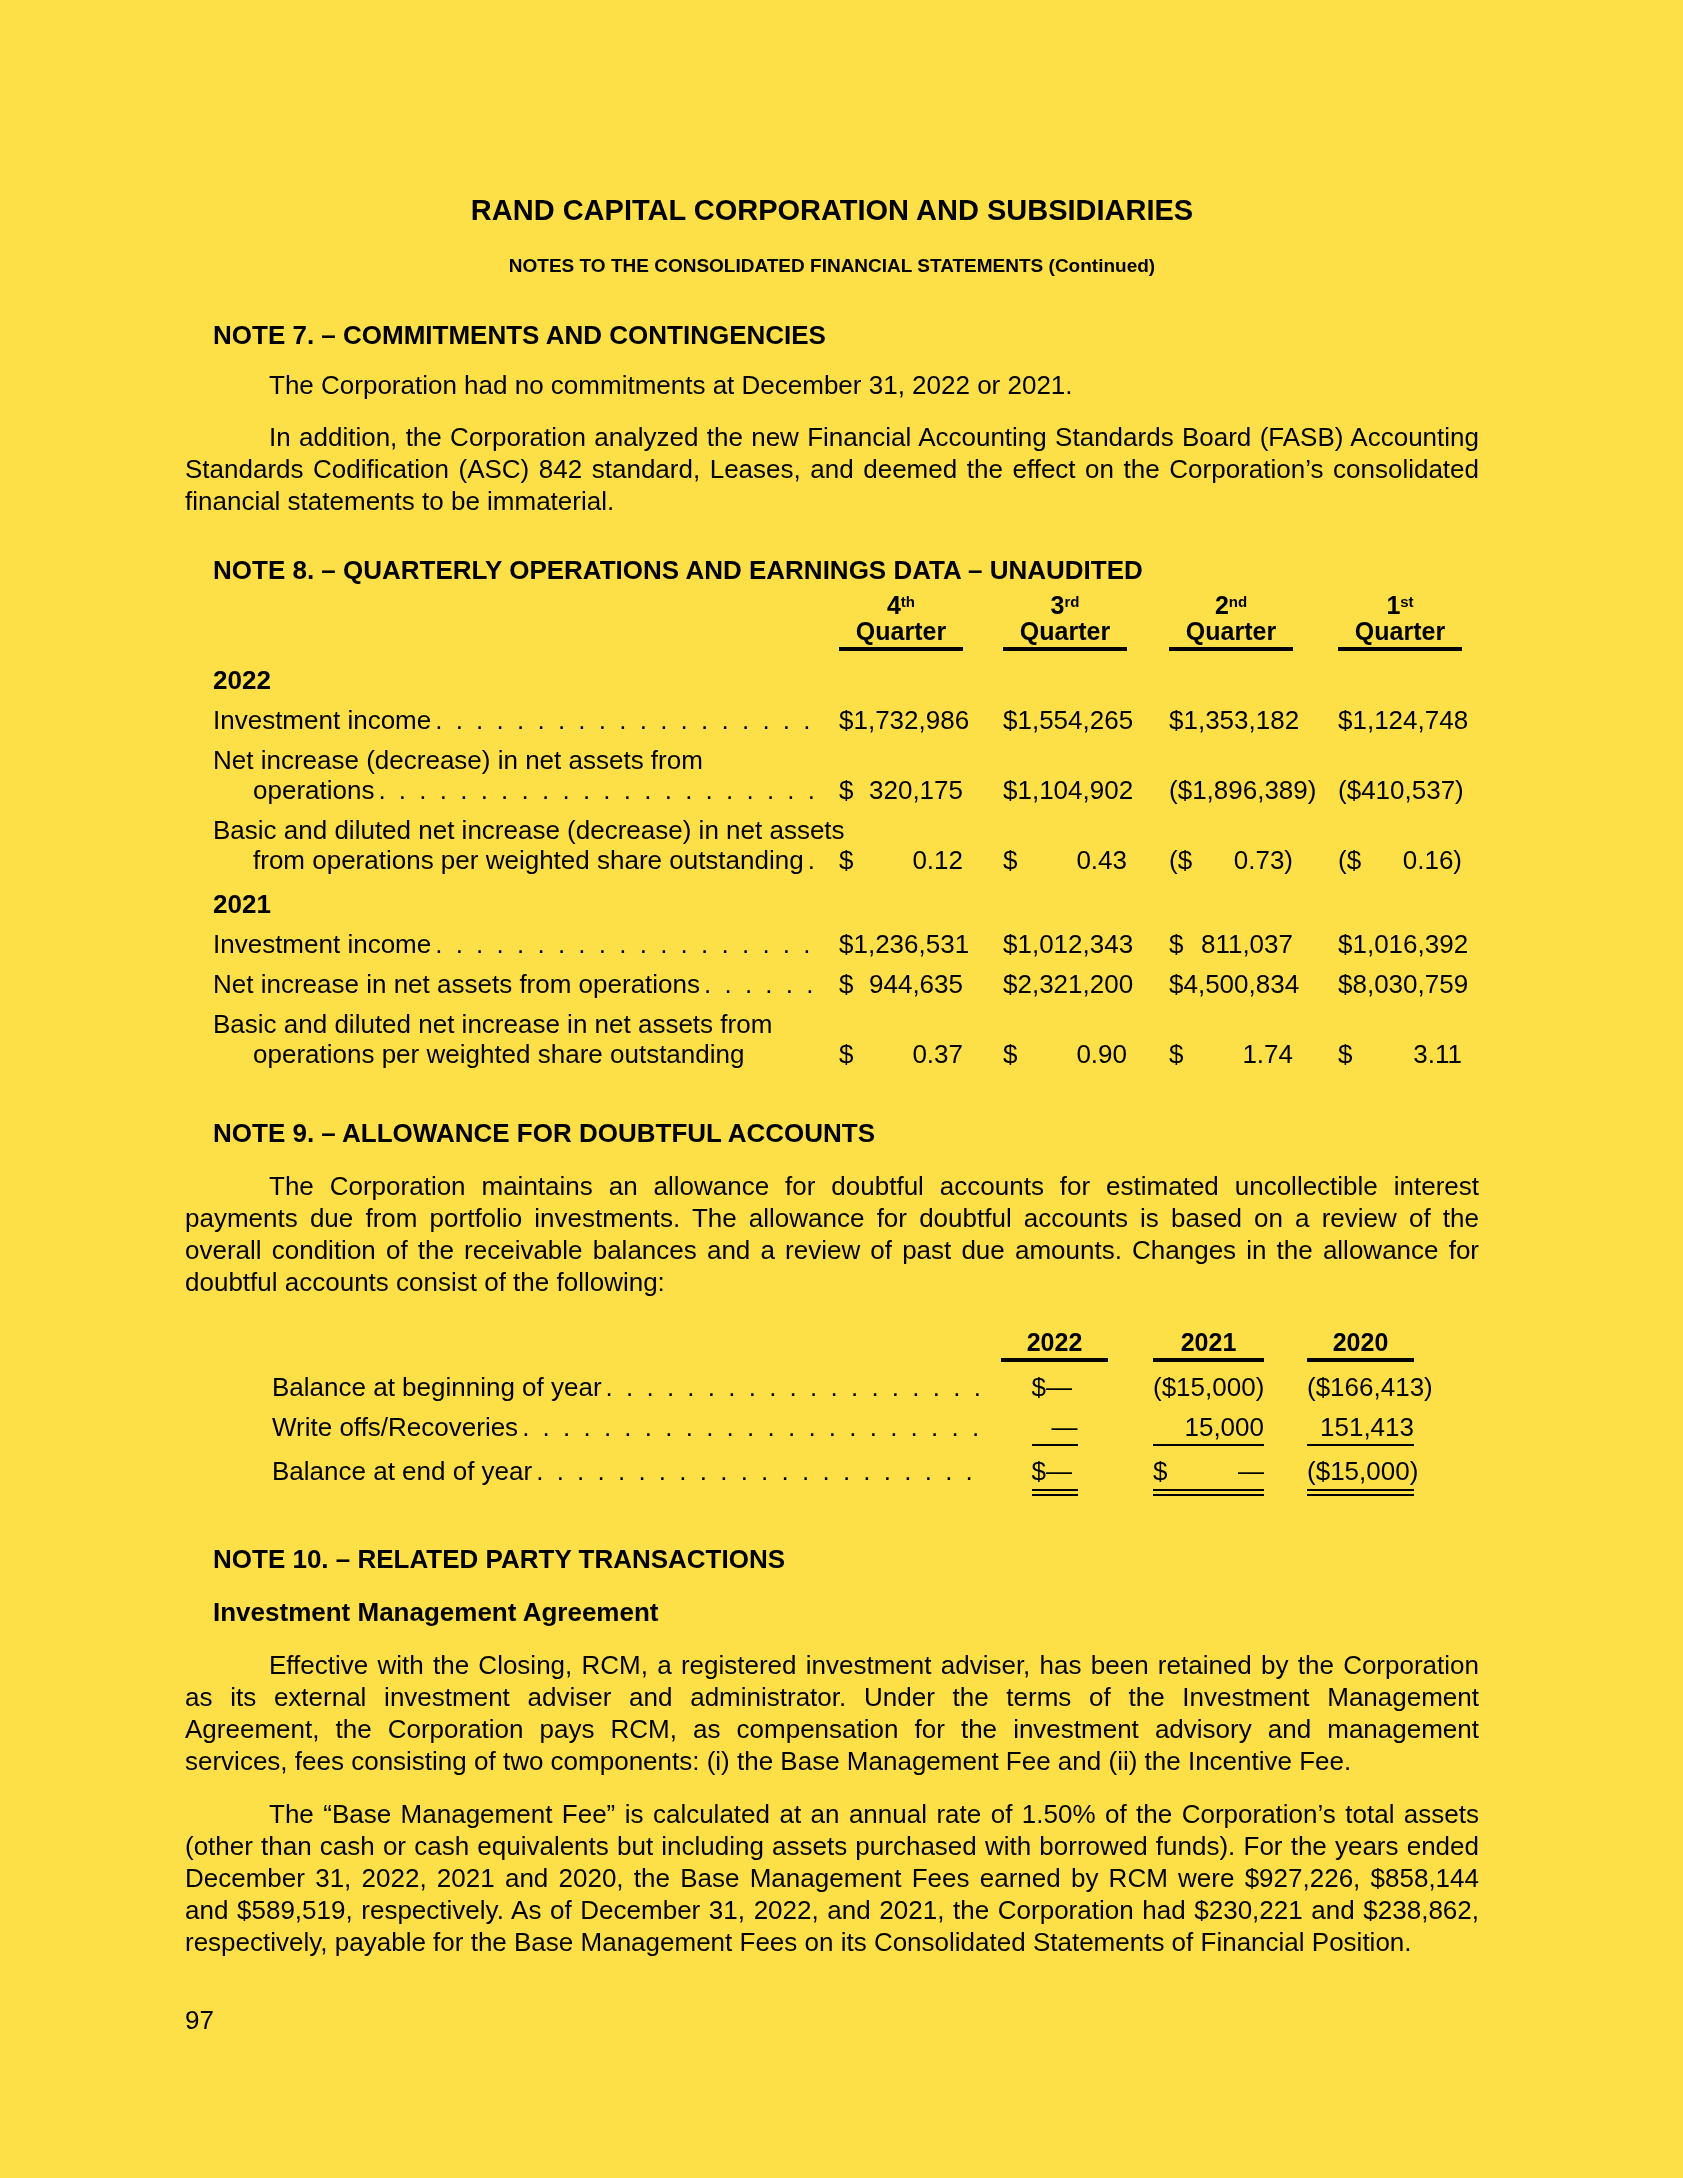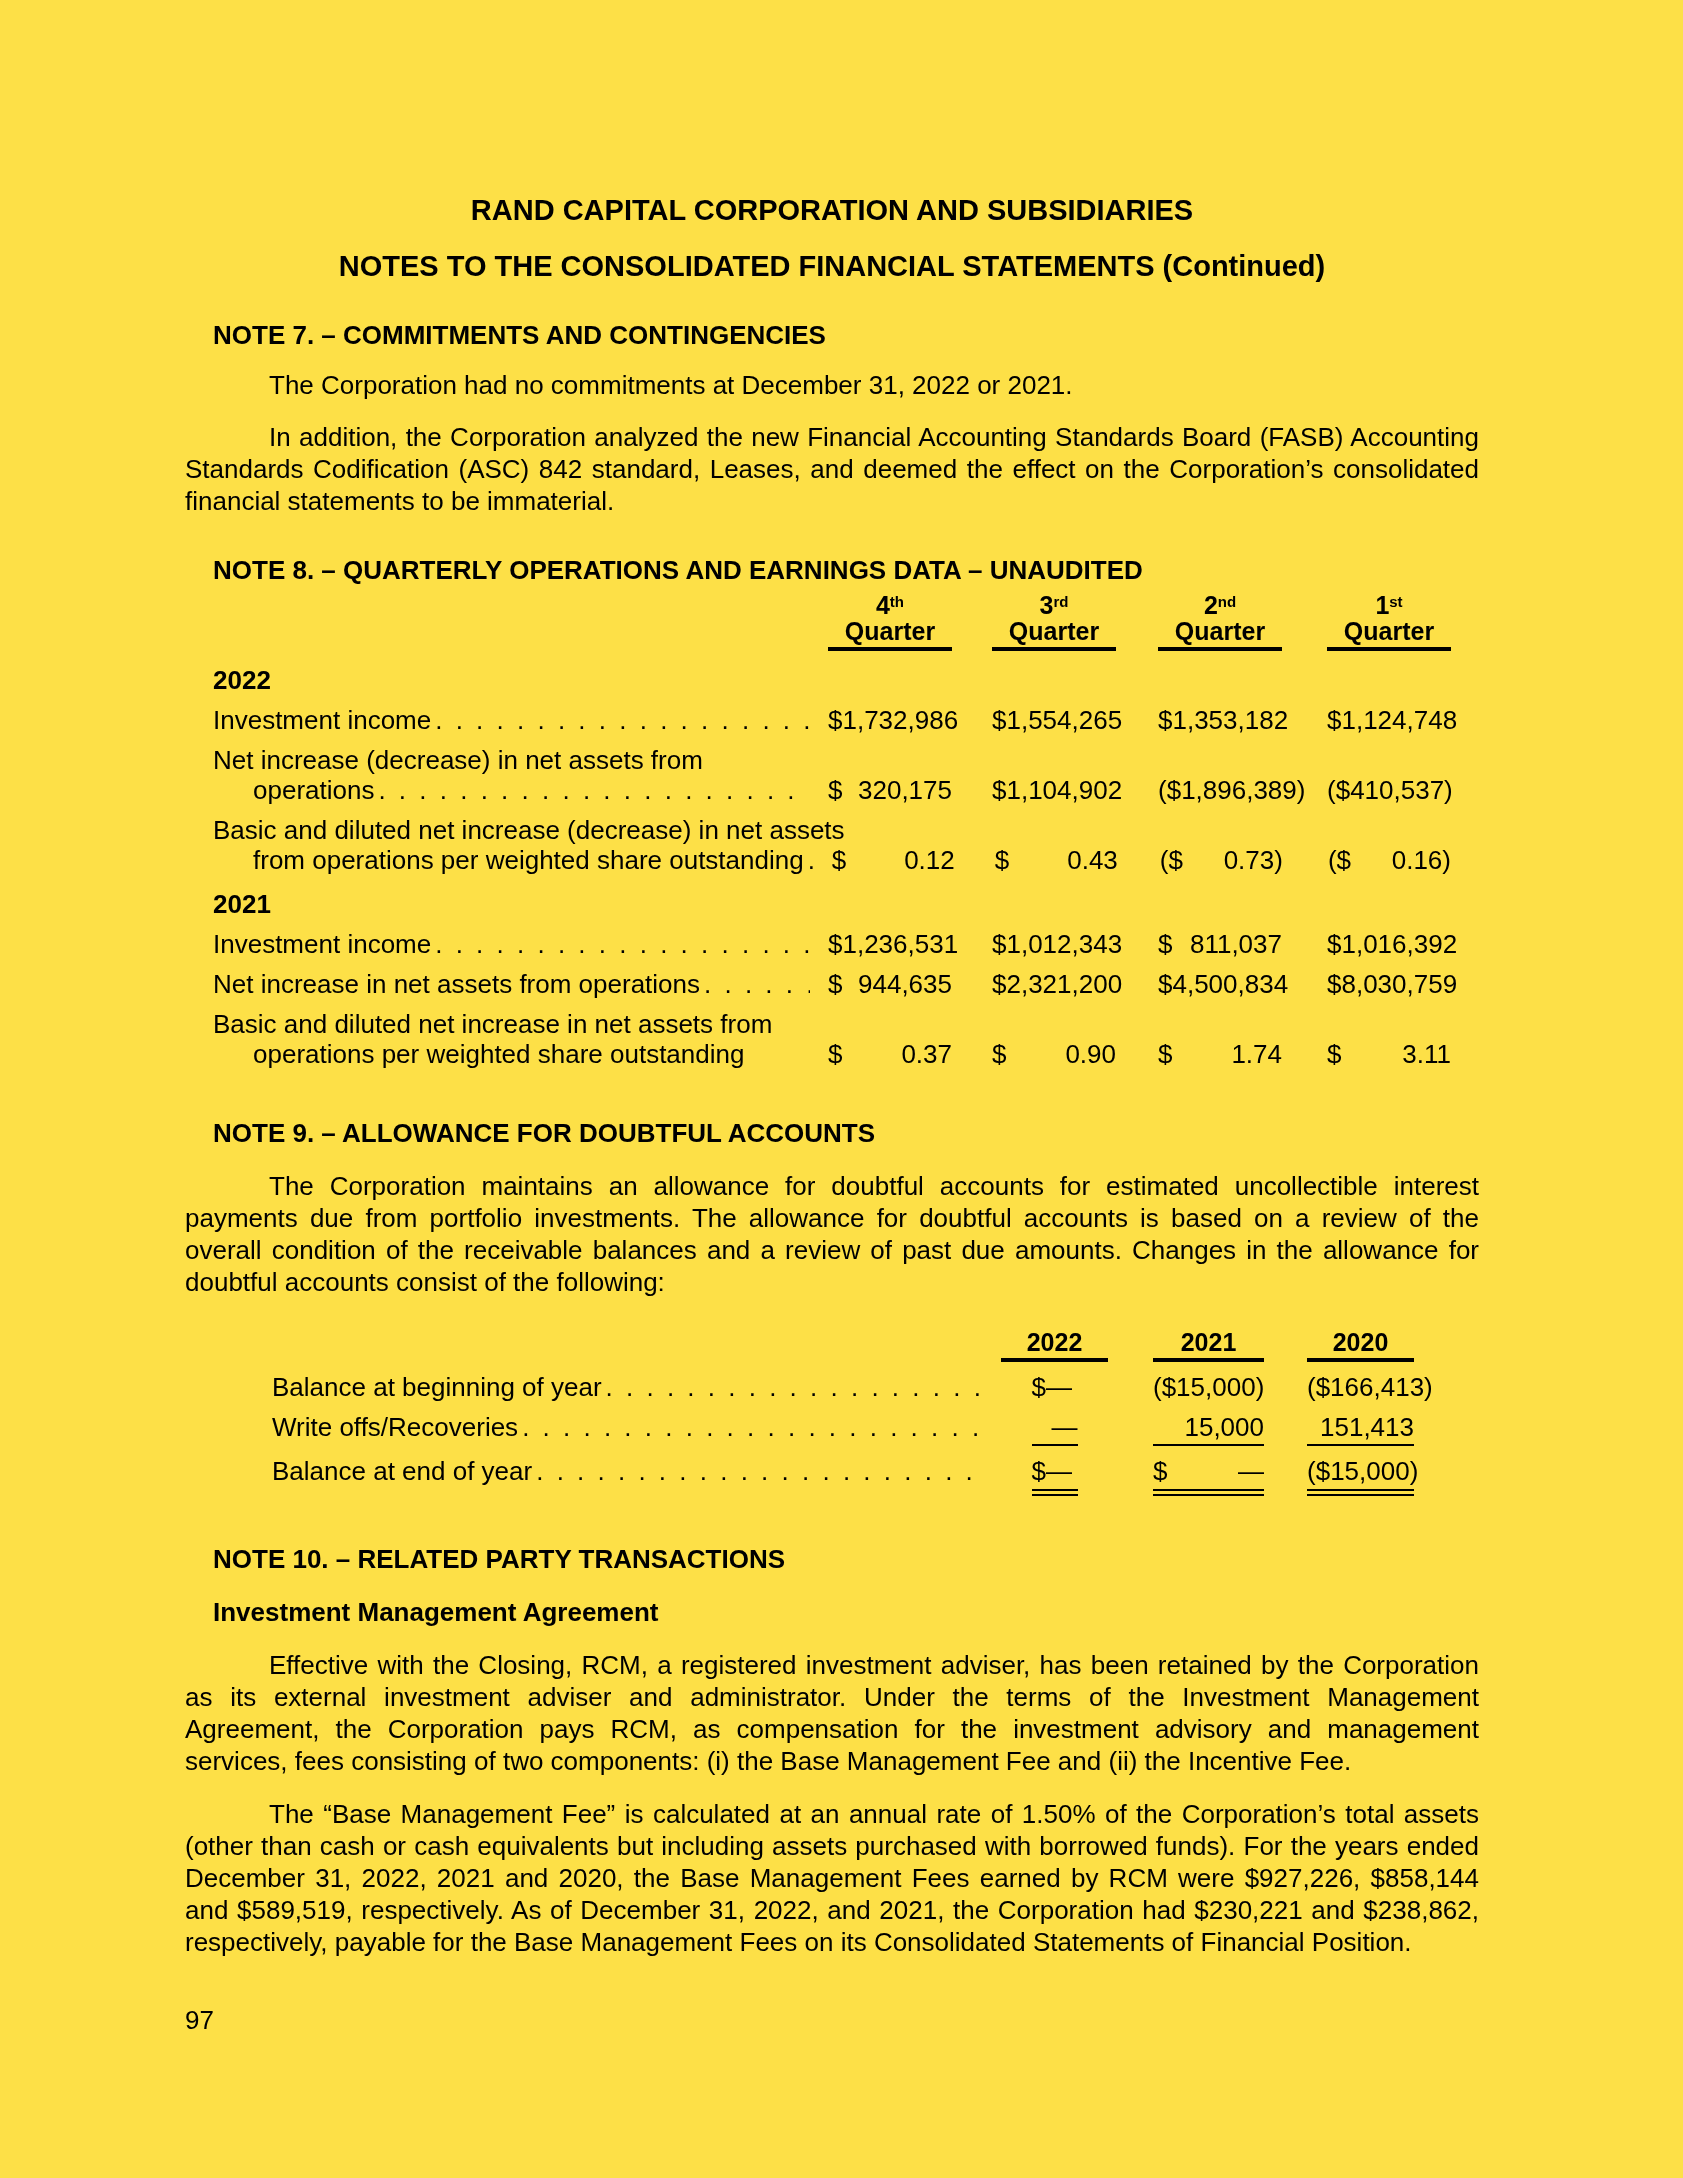--- a/index.html
+++ b/index.html
@@ -9,34 +9,34 @@
     background:#fde047;
     color:#000000;
     font-family:Liberation Sans, sans-serif;
     font-size:26px; line-height:32px;
     overflow:hidden;
     box-sizing:border-box;
   }
   .content { padding:194px 204px 0 185px; box-sizing:border-box; }
 
   .doc-title   { text-align:center; font-weight:bold; font-size:29px; line-height:32px; }
-  .doc-subtitle{ text-align:center; font-weight:bold; font-size:29px; line-height:32px; margin-top:24px; }
+  .doc-subtitle{ text-align:center; font-weight:bold; font-size:19px; line-height:32px; margin-top:24px; }
 
   .note-heading { font-weight:bold; margin-left:28px; line-height:32px; }
   .sub-heading  { font-weight:bold; margin-left:28px; line-height:32px; }
 
   .para { text-align:justify; text-indent:84px; line-height:32px; }
   .one-line { text-indent:84px; line-height:32px; }
 
   .mt37 { margin-top:37px; } .mt20 { margin-top:20px; } .mt18 { margin-top:18px; }
   .mt65 { margin-top:48px; } .mt21 { margin-top:21px; }
   .mt47 { margin-top:47px; } .mt46 { margin-top:46px; }
 
   
-  .t1 { margin-left:28px; margin-right:28px; margin-top:8px; }
+  .t1 { margin-left:28px; margin-right:17px; margin-top:8px; }
   .t1-header { display:flex; align-items:flex-end; }
   .t1-spacer { flex:1; }
   .t1-hcol {
     width:124px; text-align:center; font-weight:bold;
     font-size:25px; line-height:22px;
     border-bottom:4px solid #000; padding-bottom:5px;
   }
   .t1-hcol.m1 { margin-left:18px; } .t1-hcol.m2 { margin-left:40px;text-align:center; }
   .t1-hcol.m3 { margin-left:42px; } .t1-hcol.m4 { margin-left:45px; }
   .sup { font-size:15px; position:relative; top:-7px; }

